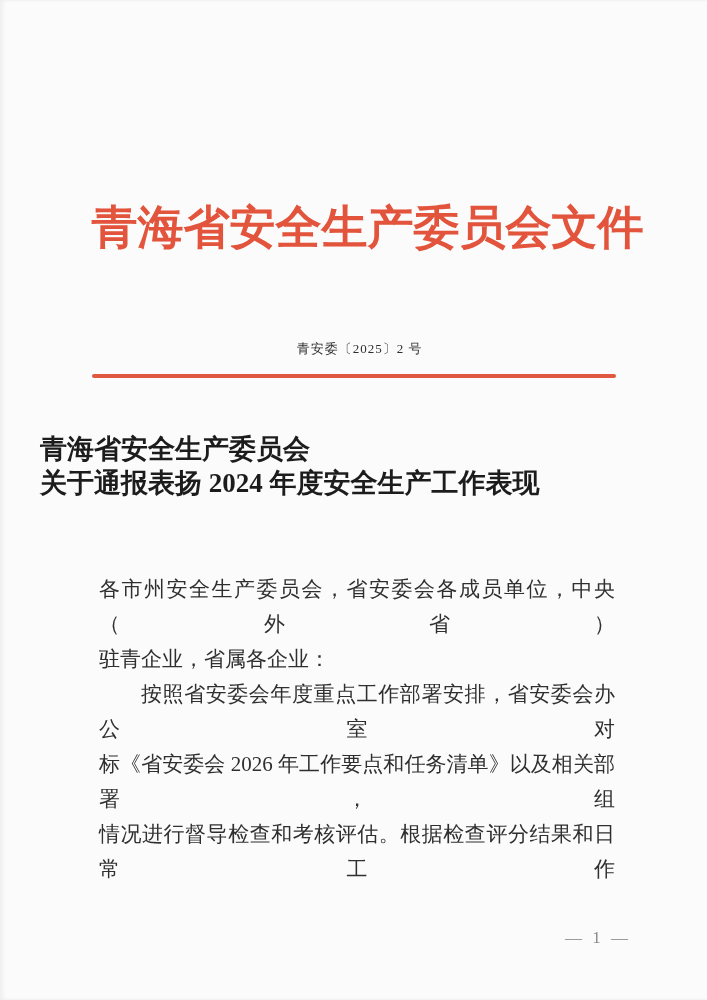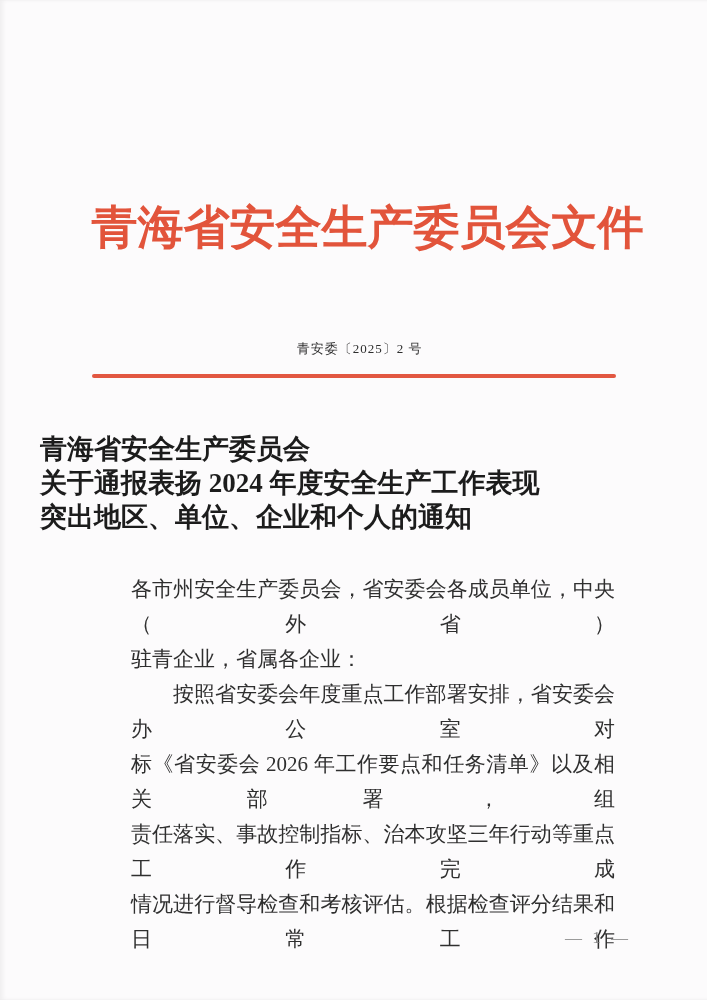--- a/index.html
+++ b/index.html
@@ -72,21 +72,20 @@
     left: 99px;
     width: 516px;
     font-size: 21px;
     line-height: 35px;
     color: #2f2f2f;
   }
   .line {
     text-align: justify;
     text-align-last: justify;
     white-space: normal;
-    margin-left: 32px;
   }
   .line.plain {
     text-align: left;
     text-align-last: left;
   }
   .line.indent {
     text-indent: 2em;
   }
   
   .page-number {
@@ -106,28 +105,26 @@
 
   <h1 class="red-title">青海省安全生产委员会文件</h1>
 
   <div class="doc-number">青安委〔2025〕2 号</div>
 
   <div class="red-rule"></div>
 
   <div class="doc-title">
     <div>青海省安全生产委员会</div>
     <div>关于通报表扬 2024 年度安全生产工作表现</div>
-    <div>突出地区、单位、企业和个人的通知</div>
   </div>
 
   <div class="body-text">
     <div class="line">各市州安全生产委员会，省安委会各成员单位，中央（外省）</div>
     <div class="line plain">驻青企业，省属各企业：</div>
     <div class="line indent">按照省安委会年度重点工作部署安排，省安委会办公室对</div>
     <div class="line">标《省安委会 2026 年工作要点和任务清单》以及相关部署，组</div>
-    <div class="line">责任落实、事故控制指标、治本攻坚三年行动等重点工作完成</div>
     <div class="line">情况进行督导检查和考核评估。根据检查评分结果和日常工作</div>
 
   </div>
 
   <div class="page-number">— 1 —</div>
 
 </div>
 
 </body></html>

